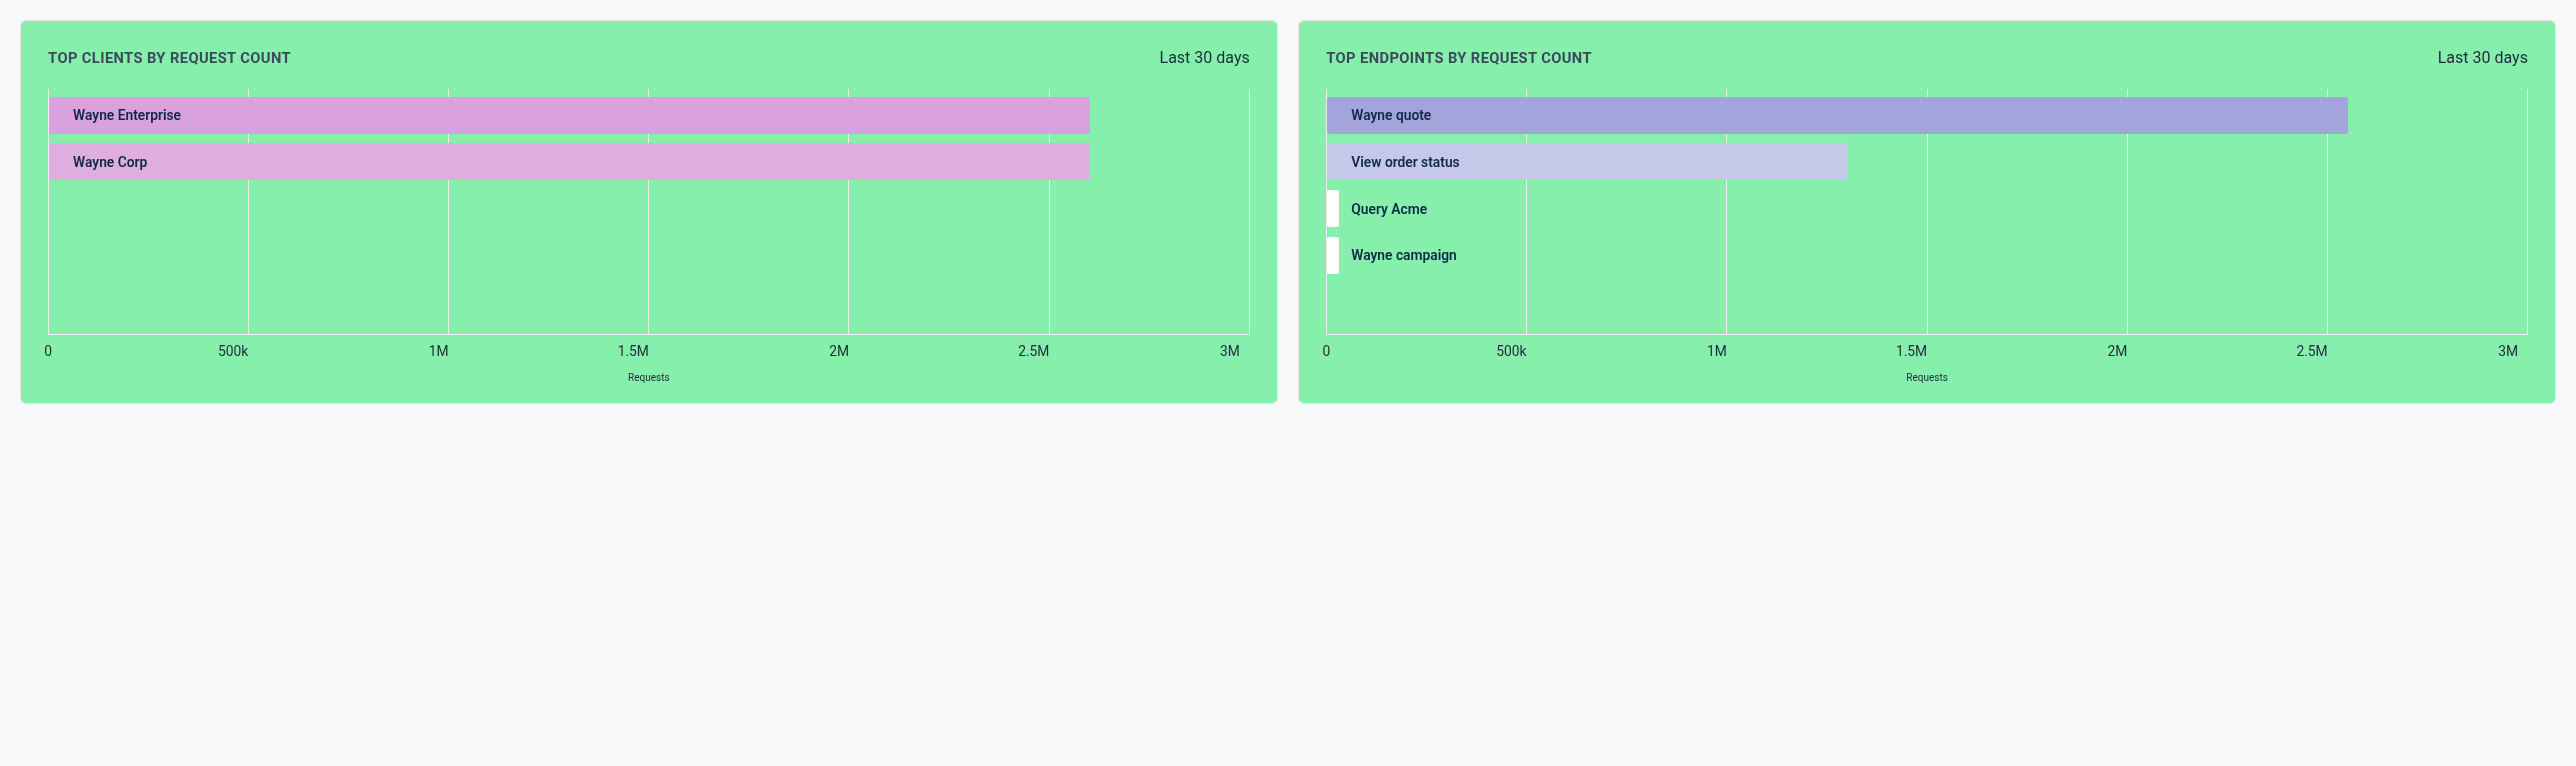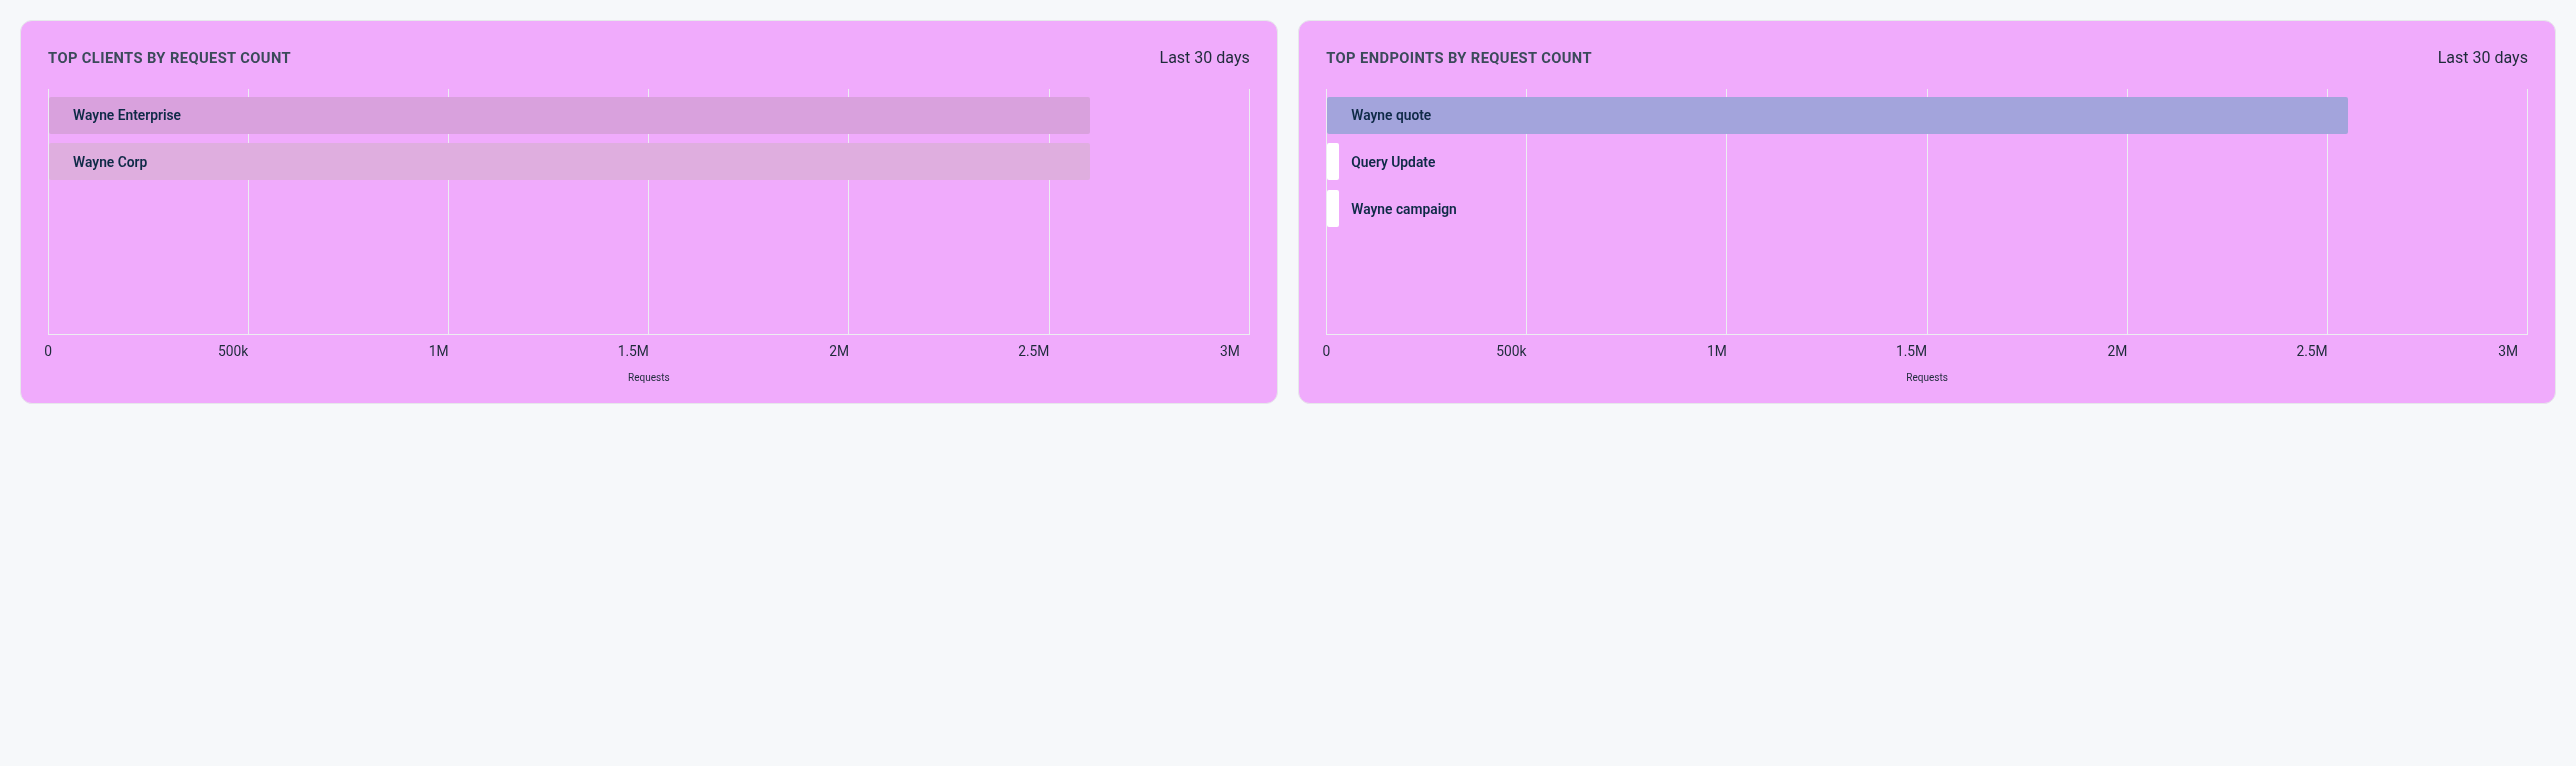--- a/index.html
+++ b/index.html
@@ -7,23 +7,23 @@
     font-family: -apple-system, BlinkMacSystemFont, "Segoe UI", Roboto, "Helvetica Neue", Arial, sans-serif;
     background: #f6f8fa;
     padding: 19.6px;
   }
   .dashboard {
     display: flex;
     gap: 19.6px;
     width: 100%;
   }
   .card {
-    background: #f0abfc;
+    background: #86efac;
     border: 1px solid #e6e8eb;
-    border-radius: 12px;
+    border-radius: 6px;
     flex: 1;
     padding: 27.5px 27.5px 19.6px 27.5px;
     min-width: 0;
   }
   .card-header {
     display: flex;
     justify-content: space-between;
     align-items: baseline;
     margin-bottom: 21.6px;
   }
@@ -185,22 +185,26 @@
             <div class="gridline"></div>
             <div class="gridline"></div>
             <div class="gridline"></div>
           </div>
         <div class="bars" id="bars-1">
             <div class="bar-row">
               <div class="bar" style="width: 85%; background: rgb(163, 164, 220);"></div>
               <div class="bar-label">Wayne quote</div>
             </div>
             <div class="bar-row">
+              <div class="bar" style="width: 43.3333%; background: rgb(198, 200, 234);"></div>
+              <div class="bar-label">View order status</div>
+            </div>
+            <div class="bar-row">
               <div class="bar" style="width: 0%; background: rgb(255, 255, 255);"></div>
-              <div class="bar-label">Query Update</div>
+              <div class="bar-label">Query Acme</div>
             </div>
             <div class="bar-row">
               <div class="bar" style="width: 0%; background: rgb(255, 255, 255);"></div>
               <div class="bar-label">Wayne campaign</div>
             </div>
           </div>
       </div>
       <div class="x-axis" id="xaxis-1">
           <div class="x-tick">
             <span>0</span>

